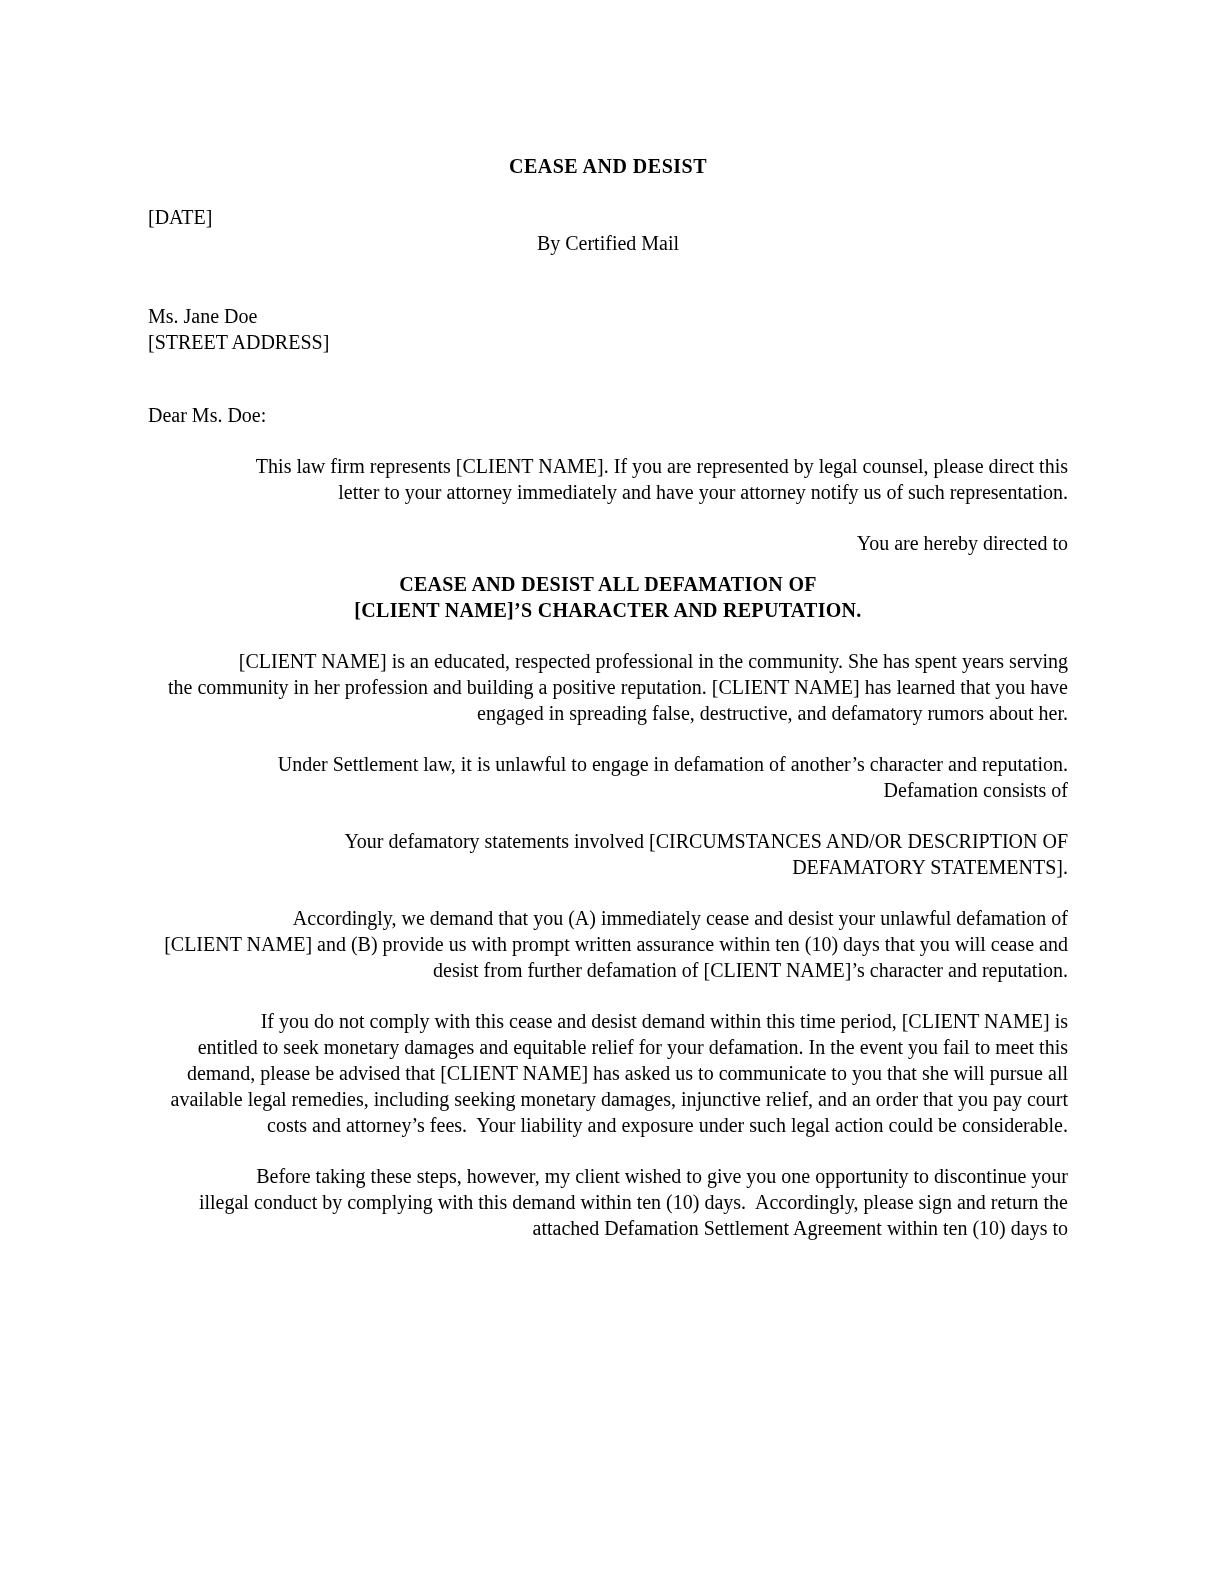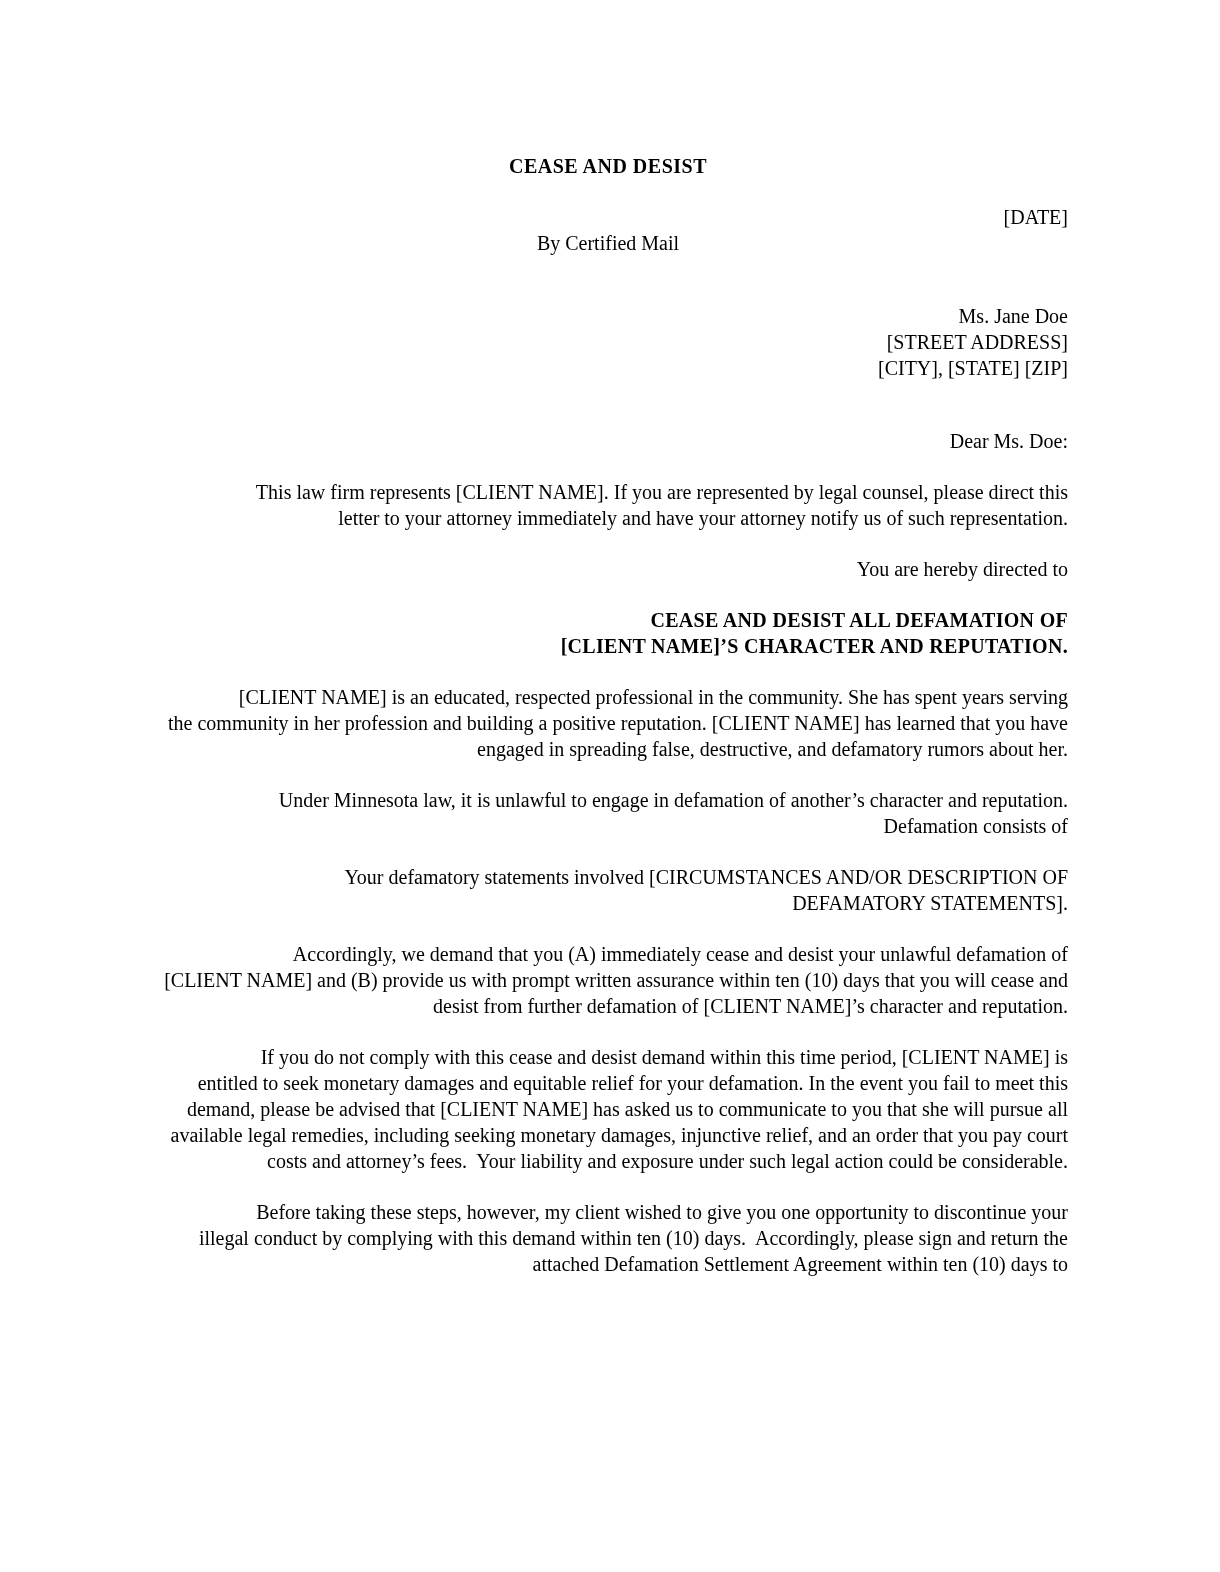--- a/index.html
+++ b/index.html
@@ -28,21 +28,20 @@
     margin: 0;
     font-size: 20px;
     line-height: 26px;
     font-weight: bold;
     text-align: center;
     letter-spacing: 0.5px;
   }
   p {
     margin: 25px 0 0 0;
     white-space: pre-wrap;
-    text-align: right;
   }
   .no-gap {
     margin-top: 0;
   }
   .right-align {
     text-align: center;
   }
   .recipient-block {
     margin-top: 47px;
   }
@@ -50,21 +49,21 @@
     margin: 0;
   }
   .salutation {
     margin-top: 47px;
   }
   .body-para {
     text-indent: 72px;
     text-align: right;
   }
   .demand-heading {
-    margin-top: 25px;
+    margin-top: 15px;
     text-align: center;
     font-weight: bold;
     letter-spacing: 0.3px;
   }
   .demand-heading p {
     margin: 0;
   }
   .element-list {
     margin-top: 25px;
     padding-left: 72px;
@@ -83,37 +82,36 @@
 
   <h1 class="title">CEASE AND DESIST</h1>
 
   <p>[DATE]</p>
 
   <p class="no-gap right-align">By Certified Mail</p>
 
   <div class="recipient-block">
     <p>Ms. Jane Doe</p>
     <p>[STREET ADDRESS]</p>
-    <p>[CITY], [STATE] [ZIP]</p>
   </div>
 
   <p class="salutation">Dear Ms. Doe:</p>
 
   <p class="body-para">This law firm represents [CLIENT NAME]. If you are represented by legal counsel, please direct this letter to your attorney immediately and have your attorney notify us of such representation.</p>
 
   <p class="body-para">You are hereby directed to</p>
 
   <div class="demand-heading">
     <p>CEASE AND DESIST ALL DEFAMATION OF</p>
     <p>[CLIENT NAME]’S CHARACTER AND REPUTATION.</p>
   </div>
 
   <p class="body-para">[CLIENT NAME] is an educated, respected professional in the community. She has spent years serving the community in her profession and building a positive reputation. [CLIENT NAME] has learned that you have engaged in spreading false, destructive, and defamatory rumors about her.</p>
 
-  <p class="body-para">Under Minnesota law, it is unlawful to engage in defamation of another’s character and reputation.  Defamation consists of</p>
+  <p class="body-para">Under Settlement law, it is unlawful to engage in defamation of another’s character and reputation.  Defamation consists of</p>
 
 
   <p class="body-para">Your defamatory statements involved [CIRCUMSTANCES AND/OR DESCRIPTION OF DEFAMATORY STATEMENTS].</p>
 
   <p class="body-para">Accordingly, we demand that you (A) immediately cease and desist your unlawful defamation of [CLIENT NAME] and (B) provide us with prompt written assurance within ten (10) days that you will cease and desist from further defamation of [CLIENT NAME]’s character and reputation.</p>
 
   <p class="body-para">If you do not comply with this cease and desist demand within this time period, [CLIENT NAME] is entitled to seek monetary damages and equitable relief for your defamation. In the event you fail to meet this demand, please be advised that [CLIENT NAME] has asked us to communicate to you that she will pursue all available legal remedies, including seeking monetary damages, injunctive relief, and an order that you pay court costs and attorney’s fees.  Your liability and exposure under such legal action could be considerable.</p>
 
   <p class="body-para">Before taking these steps, however, my client wished to give you one opportunity to discontinue your illegal conduct by complying with this demand within ten (10) days.  Accordingly, please sign and return the attached Defamation Settlement Agreement within ten (10) days to</p>
 

